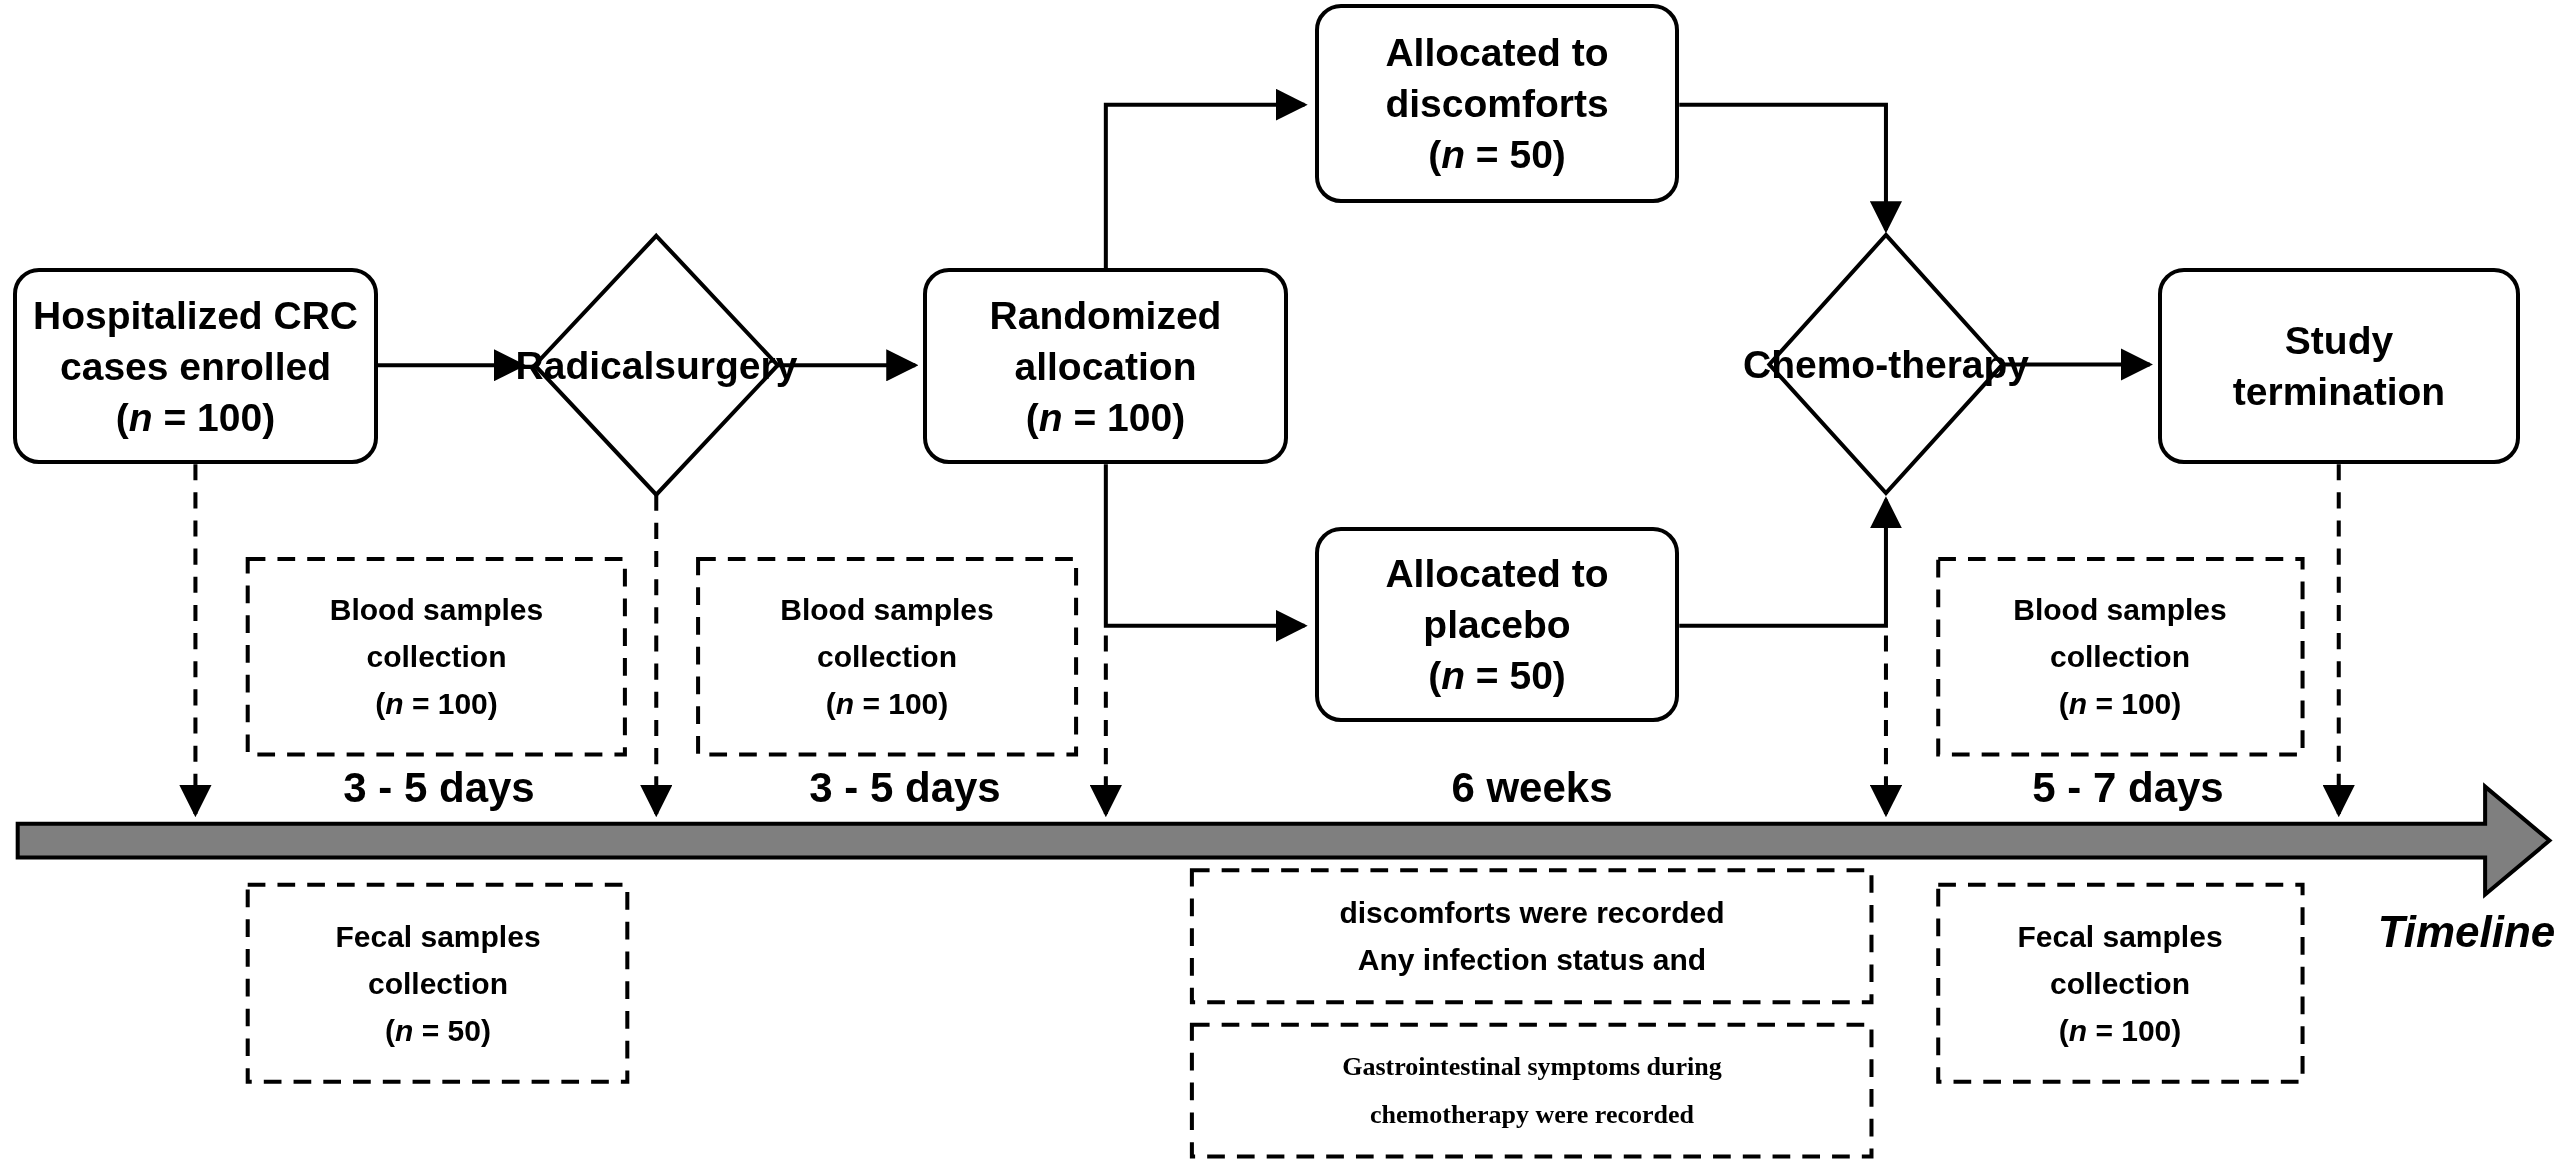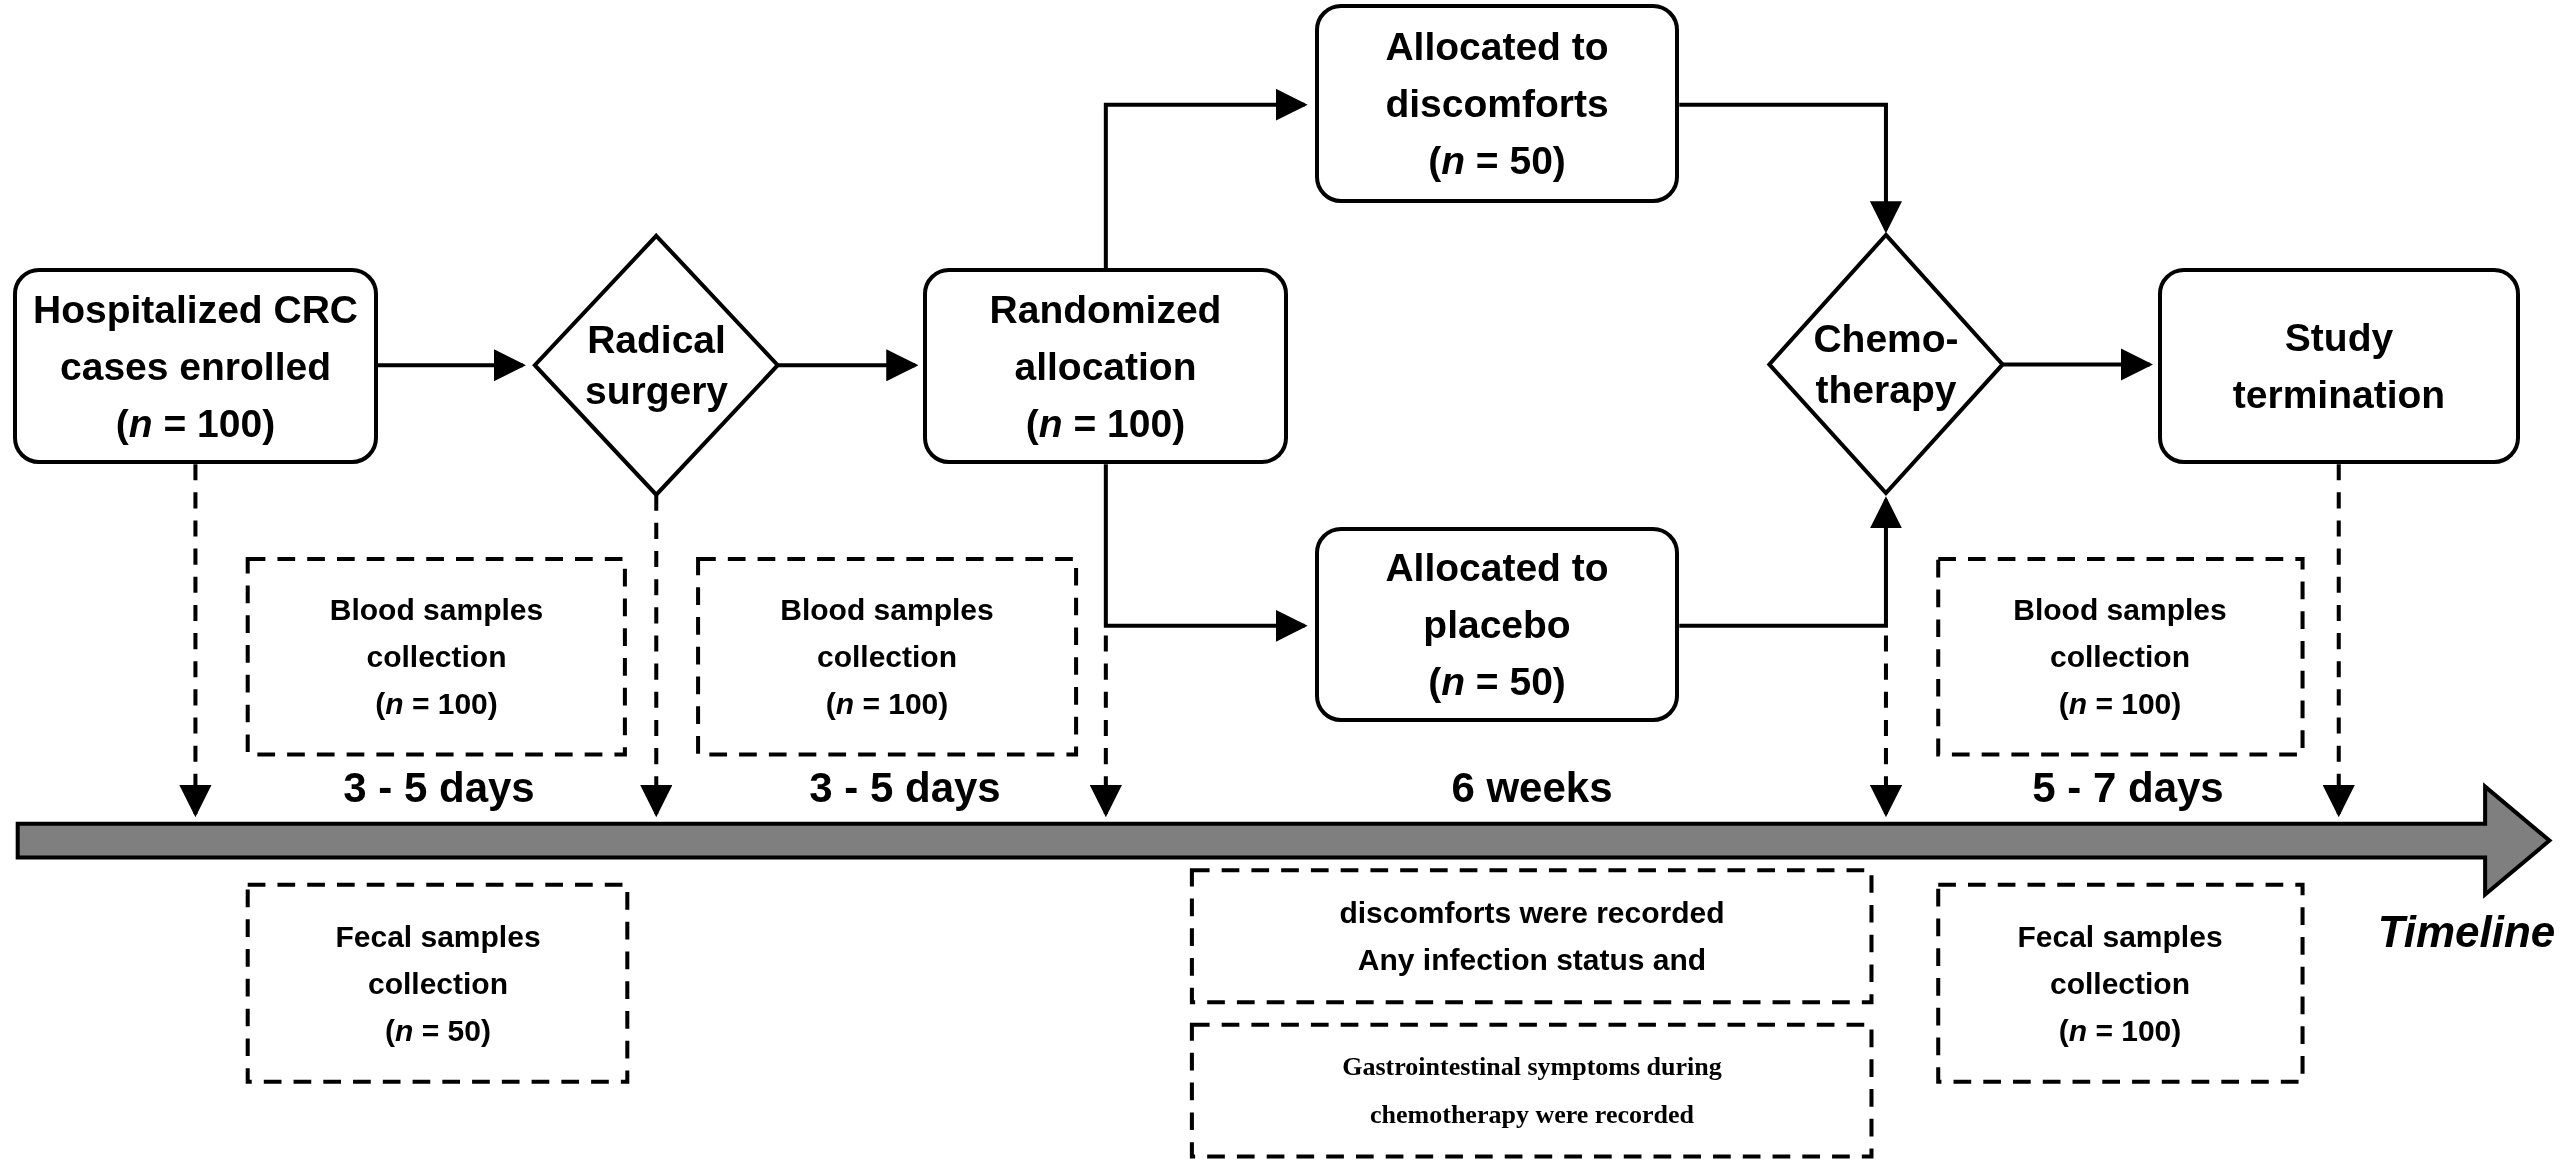--- a/index.html
+++ b/index.html
@@ -10,25 +10,25 @@
     font-family:"Liberation Sans",sans-serif;
     color:#000000;
     overflow:hidden;
   }
   #connector-layer{position:absolute;left:0;top:0;z-index:1;}
   .node{
     position:absolute;z-index:2;
     border:4px solid #000;border-radius:26px;background:#fff;
     display:flex;flex-direction:column;justify-content:center;align-items:center;
     font-weight:bold;font-size:39px;line-height:51px;text-align:center;
-    box-sizing:border-box;white-space:nowrap;gap:6px;
+    box-sizing:border-box;white-space:nowrap;
   }
   .diamond-label{
     position:absolute;z-index:2;
-    display:flex;flex-direction:column;justify-content:center;align-items:center;
+    display:flex;justify-content:center;align-items:center;
     font-weight:bold;font-size:39px;line-height:51px;text-align:center;white-space:nowrap;
   }
   .dashed-text{
     position:absolute;z-index:2;
     display:flex;flex-direction:column;justify-content:center;align-items:center;
     font-weight:bold;font-size:30px;line-height:47px;text-align:center;
     box-sizing:border-box;white-space:nowrap;
   }
   .serif{font-family:"Liberation Serif",serif;font-size:26px;line-height:48px;}
   .interval-label{

